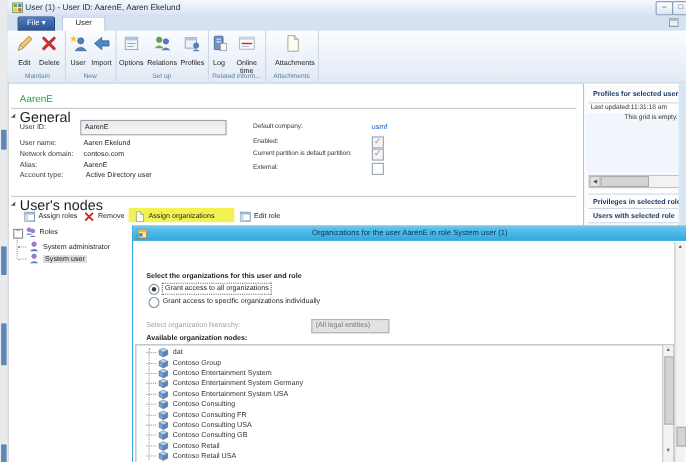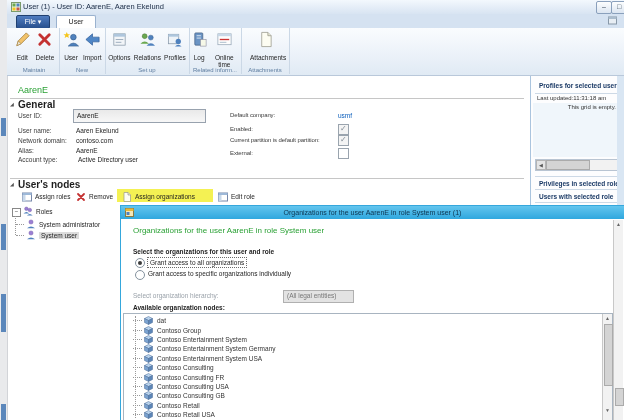--- a/index.html
+++ b/index.html
@@ -23,21 +23,21 @@
   .ribbon{position:absolute;left:7px;top:28px;width:617px;height:47px;
           background:linear-gradient(#fafcfe,#ecf2f9 55%,#e0eaf4);border-bottom:1px solid #b9c8da;}
   .rgroup{position:absolute;top:0;height:46px;border-right:1px solid #cbd8e6;display:flex;justify-content:space-evenly;}
   .rgroup-label{position:absolute;bottom:1px;left:0;width:100%;text-align:center;font-size:6px;color:#5e7da0;white-space:nowrap;}
   .rbtn{display:flex;flex-direction:column;align-items:center;padding-top:3px;cursor:default;}
   .rbtn svg{width:17px;height:17px;margin-bottom:7px;}
   .rbtn .lbl{font-size:6.5px;color:#1e1e1e;text-align:center;line-height:1.05;white-space:pre-line;max-width:30px;}
   
   .rec-header{position:absolute;left:18px;top:85px;font-size:9px;color:#2aa135;}
   .sec-line{position:absolute;left:10px;width:514px;border-top:1px solid #c6c6c6;}
-  .sec-hd{position:absolute;font-weight:bold;font-size:10px;color:#1e1e1e;}
+  .sec-hd{position:absolute;font-weight:normal;font-size:13px;color:#1e1e1e;}
   .tri{position:absolute;font-size:5px;color:#555;}
   .flabel{position:absolute;font-size:6.5px;color:#3c3c3c;white-space:nowrap;}
   .flabel-sm{position:absolute;font-size:6px;letter-spacing:-0.1px;color:#3c3c3c;white-space:nowrap;}
   .fvalue{position:absolute;font-size:6.5px;color:#1e1e1e;white-space:nowrap;}
   .textbox{position:absolute;background:linear-gradient(#e9e9e9,#f7f7f7);border:1px solid #98a2ae;
            font-size:6.5px;line-height:11px;padding-left:3px;color:#222;}
   .link{color:#0a5dbb;}
   .cb{position:absolute;width:9px;height:9px;border:1px solid #9aa4ae;background:#f4f4f4;}
   .cb.white{background:#fff;}
   .cb.on::after{content:"\2713";position:absolute;left:1px;top:-1px;font-size:8px;color:#7f8a94;}
@@ -314,21 +314,20 @@
 
   <div class="dialog">
     <div class="dlg-title">
       <svg class="abs" style="left:4px;top:2px;width:9px;height:9px;" viewBox="0 0 9 9">
           <rect x="0.5" y="0.5" width="8" height="8" fill="#f5e8b8" stroke="#8a7a40"></rect>
           <rect x="0.5" y="0.5" width="8" height="2.5" fill="#e8b83a"></rect>
           <rect x="1.5" y="4" width="3" height="3" fill="#4f81bd"></rect>
         </svg>
       <div class="dlg-title-text">Organizations for the user AarenE in role System user (1)</div>
     </div>
-    <div class="dlg-green">Organizations for the user AarenE in role System user</div>
     <div class="dlg-bold" style="left:12px;top:42px;">Select the organizations for this user and role</div>
 
     <span class="radio on" style="left:14px;top:52px;"></span>
     <span class="radio-lbl focus-box" style="left:26px;top:51px;">Grant access to all organizations</span>
     <span class="radio" style="left:14px;top:64px;"></span>
     <span class="radio-lbl" style="left:27px;top:64px;">Grant access to specific organizations individually</span>
 
     <span class="radio-lbl gray-lbl" style="left:12px;top:86px;">Select organization hierarchy:</span>
     <div class="graybox" style="left:162px;top:84px;width:66px;height:11px;">(All legal entities)</div>
     <div class="dlg-bold" style="left:12px;top:98px;">Available organization nodes:</div>

